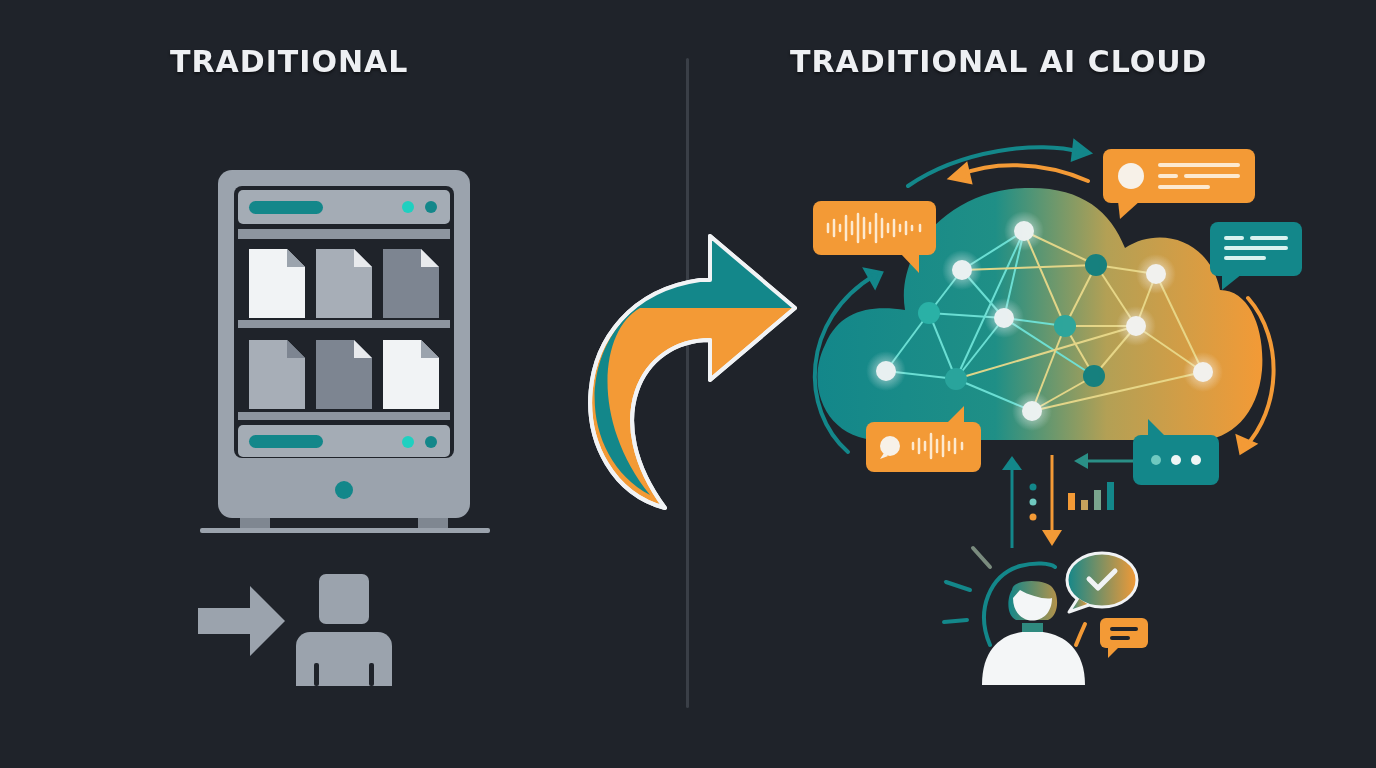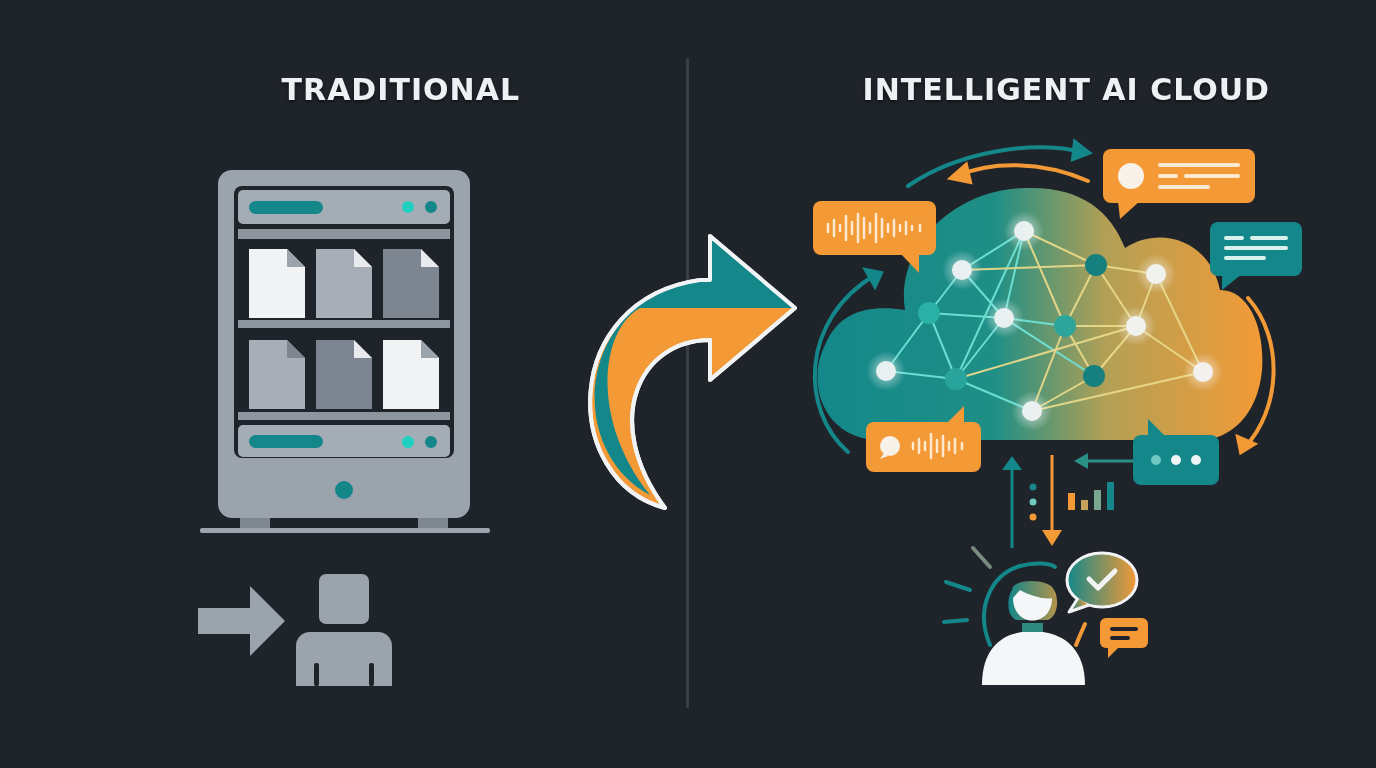--- a/index.html
+++ b/index.html
@@ -1,27 +1,27 @@
 <!DOCTYPE html>
 <html><head>
 <meta charset="utf-8">
 <style>
   html,body{margin:0;padding:0;}
   body{width:1376px;height:768px;background:#1f232a;overflow:hidden;position:relative;font-family:"DejaVu Sans","Liberation Sans",sans-serif;}
-  .heading{position:absolute;top:72px;color:#eef0f3;font-weight:bold;font-size:30px;letter-spacing:1px;text-align:right;text-shadow:0 2px 3px rgba(0,0,0,0.5);}
+  .heading{position:absolute;top:44px;color:#eef0f3;font-weight:bold;font-size:30px;letter-spacing:1px;text-align:left;text-shadow:0 2px 3px rgba(0,0,0,0.5);}
   #h-left{left:170px;width:350px;}
   #h-right{left:790px;width:480px;}
   .divider{position:absolute;left:686px;top:58px;width:3px;height:650px;background:#3a3f47;border-radius:2px;}
   svg{position:absolute;left:0;top:0;}
 </style>
 </head>
 <body>
 
 <div class="heading" id="h-left">TRADITIONAL</div>
-<div class="heading" id="h-right">INTELLIGENT AI CLOUD</div>
+<div class="heading" id="h-right">TRADITIONAL AI CLOUD</div>
 <div class="divider"></div>
 
 <svg width="1376" height="768" viewBox="0 0 1376 768">
   <defs>
     <linearGradient id="cloudGrad" x1="0" x2="1" y1="0" y2="0">
       <stop offset="0" stop-color="#13878a"></stop>
       <stop offset="0.4" stop-color="#1f8f86"></stop>
       <stop offset="0.65" stop-color="#b3a055"></stop>
       <stop offset="1" stop-color="#f39a36"></stop>
     </linearGradient>

